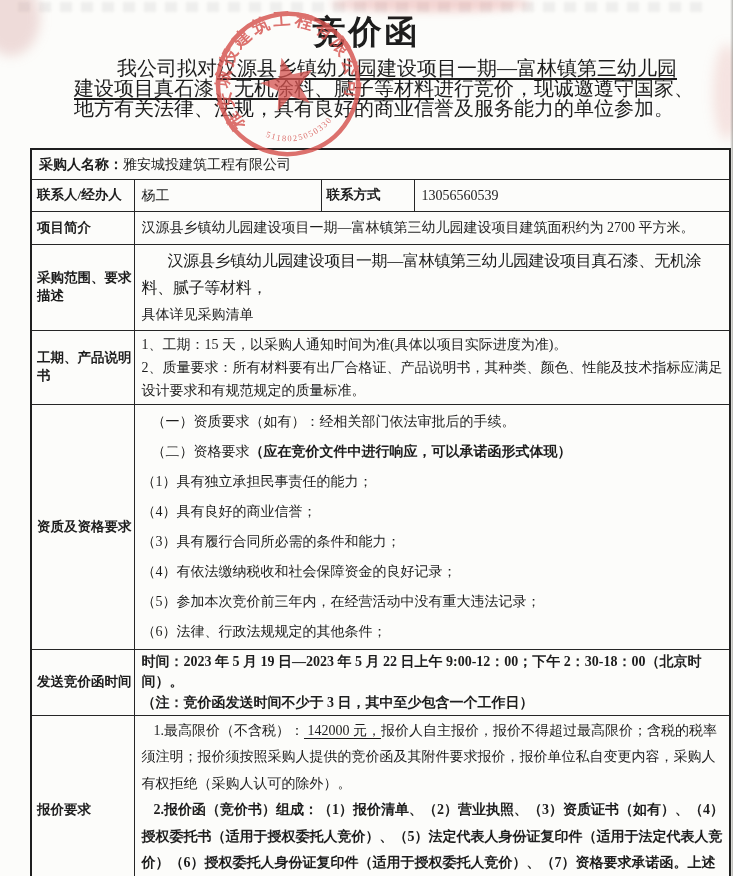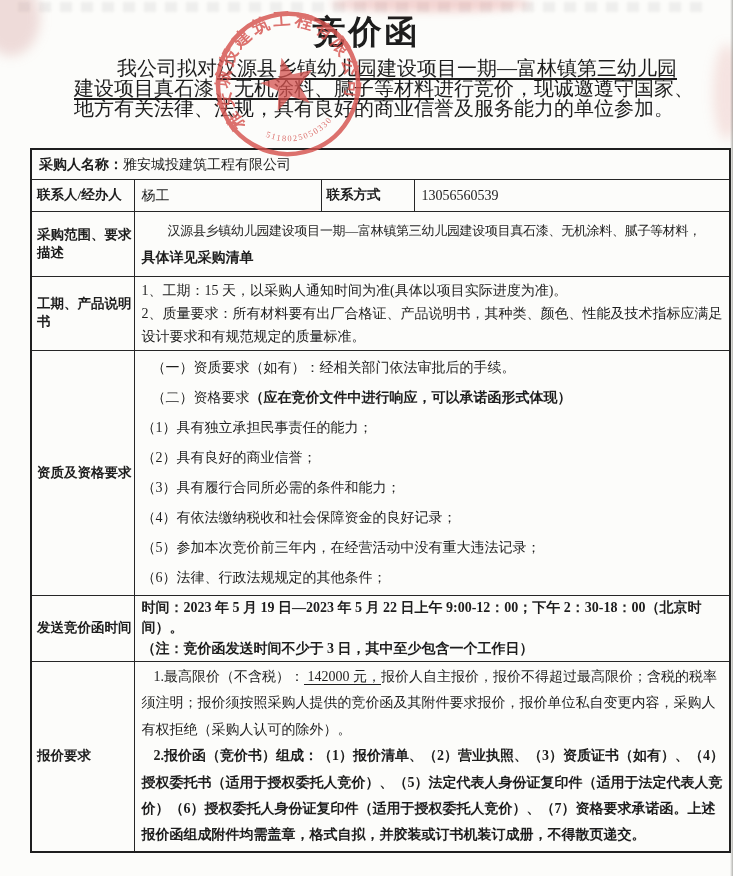--- a/index.html
+++ b/index.html
@@ -33,22 +33,22 @@
   table.doc{border-collapse:collapse;table-layout:fixed;margin:30px 0 0 30px;
     width:699px;border:2px solid #1f1f1f;}
   td{border:1px solid #262626;vertical-align:middle;box-sizing:border-box;
     font-size:14px;line-height:21px;padding:2px 4px 2px 7px;overflow:hidden;}
   td.lab{font-weight:700;font-size:13.5px;line-height:18px;padding:2px 2px 2px 5px;
     white-space:pre-line;}
   .inlab{font-weight:700;}
   .r1 td{height:29px;}  .r2 td{height:30px;}  .r3 td{height:32px;}
   .r4 td{height:33px;}  .r5 td{height:65px;}  .r6 td{height:72px;}
   .r7 td{height:241px;} .r8 td{height:43px;font-family:Liberation Serif, serif;}  .r9 td{height:137px;}
-  .r5 .l1{font-size:13px;letter-spacing:-0.3px;line-height:27px;text-indent:26px;}
-  .r5 .l2{line-height:27px;font-weight:bold;}
+  .r5 .l1{font-size:16px;letter-spacing:-0.3px;line-height:27px;text-indent:26px;}
+  .r5 .l2{line-height:27px;}
   .r6 .ln{line-height:23px;}
   .r7 .qitem{line-height:30px;}
   .r7 .ind{text-indent:10px;}
   .r8 td.val{font-weight:700;line-height:20.5px;}
   .r9 .para{line-height:26.4px;text-indent:12px;}
   .r9 .bold{font-weight:700;}
   b{font-weight:700;}
 </style>
 </head>
 <body>
@@ -92,20 +92,24 @@
     <td colspan="4"><span class="inlab">采购人名称：</span><span>雅安城投建筑工程有限公司</span></td>
   </tr>
 
   <tr class="r3">
     <td class="lab">联系人/经办人</td>
     <td>杨工</td>
     <td class="lab">联系方式</td>
     <td>13056560539</td>
   </tr>
 
+  <tr class="r4">
+    <td class="lab">项目简介</td>
+    <td colspan="3">汉源县乡镇幼儿园建设项目一期—富林镇第三幼儿园建设项目建筑面积约为 2700 平方米。</td>
+  </tr>
 
   <tr class="r5">
     <td class="lab">采购范围、要求
 描述</td>
     <td colspan="3">
       <div class="l1">汉源县乡镇幼儿园建设项目一期—富林镇第三幼儿园建设项目真石漆、无机涂料、腻子等材料，</div>
       <div class="l2">具体详见采购清单</div>
     </td>
   </tr>
 
@@ -116,21 +120,21 @@
       <div class="ln">2、质量要求：所有材料要有出厂合格证、产品说明书，其种类、颜色、性能及技术指标应满足设计要求和有规范规定的质量标准。</div>
     </td>
   </tr>
 
   <tr class="r7">
     <td class="lab">资质及资格要求</td>
     <td colspan="3">
       <div class="qitem ind">（一）资质要求（如有）：经相关部门依法审批后的手续。</div>
       <div class="qitem ind"><span>（二）资格要求</span><b>（应在竞价文件中进行响应，可以承诺函形式体现）</b></div>
       <div class="qitem">（1）具有独立承担民事责任的能力；</div>
-      <div class="qitem">（2）具有良好的商业信誉；</div>
+      <div class="qitem">（4）具有良好的商业信誉；</div>
       <div class="qitem">（3）具有履行合同所必需的条件和能力；</div>
       <div class="qitem">（4）有依法缴纳税收和社会保障资金的良好记录；</div>
       <div class="qitem">（5）参加本次竞价前三年内，在经营活动中没有重大违法记录；</div>
       <div class="qitem">（6）法律、行政法规规定的其他条件；</div>
     </td>
   </tr>
 
   <tr class="r8">
     <td class="lab">发送竞价函时间</td>
     <td colspan="3" class="val">

